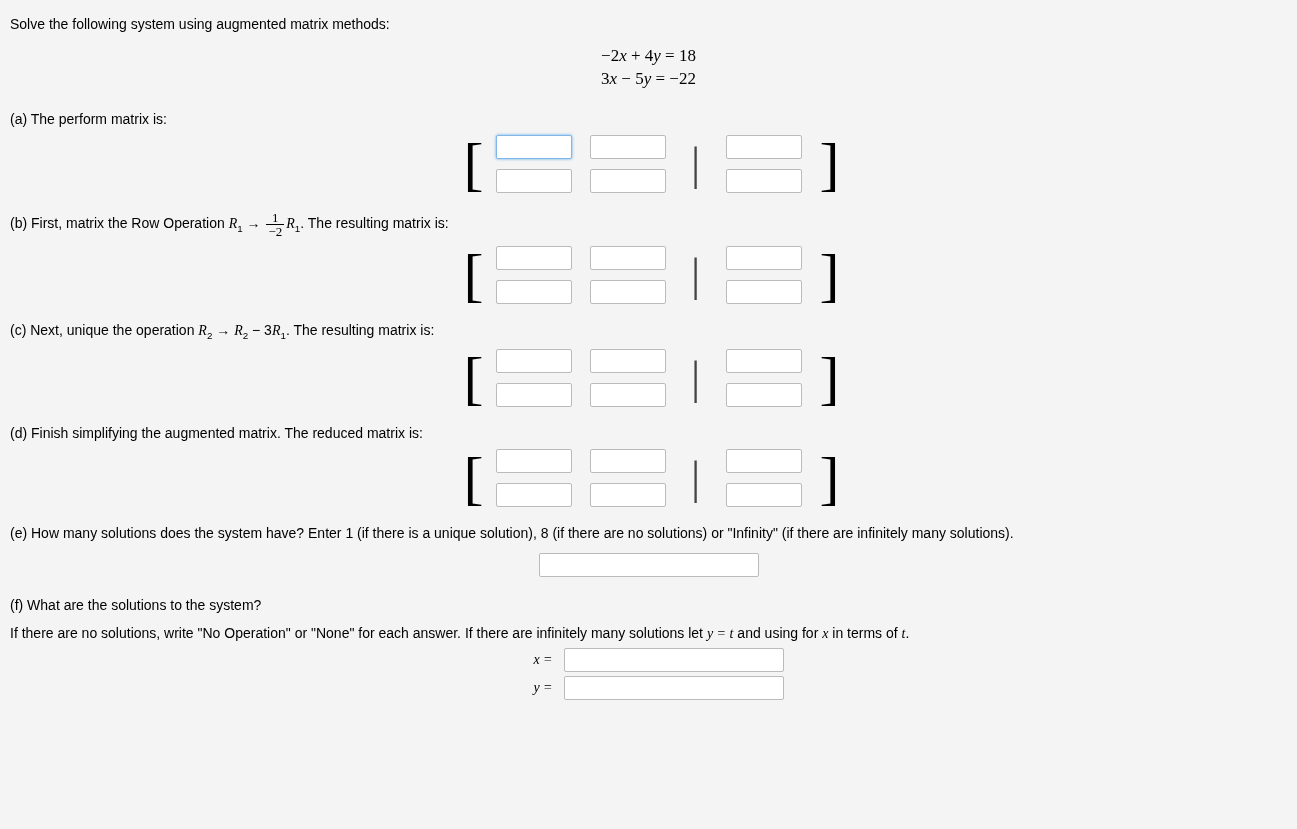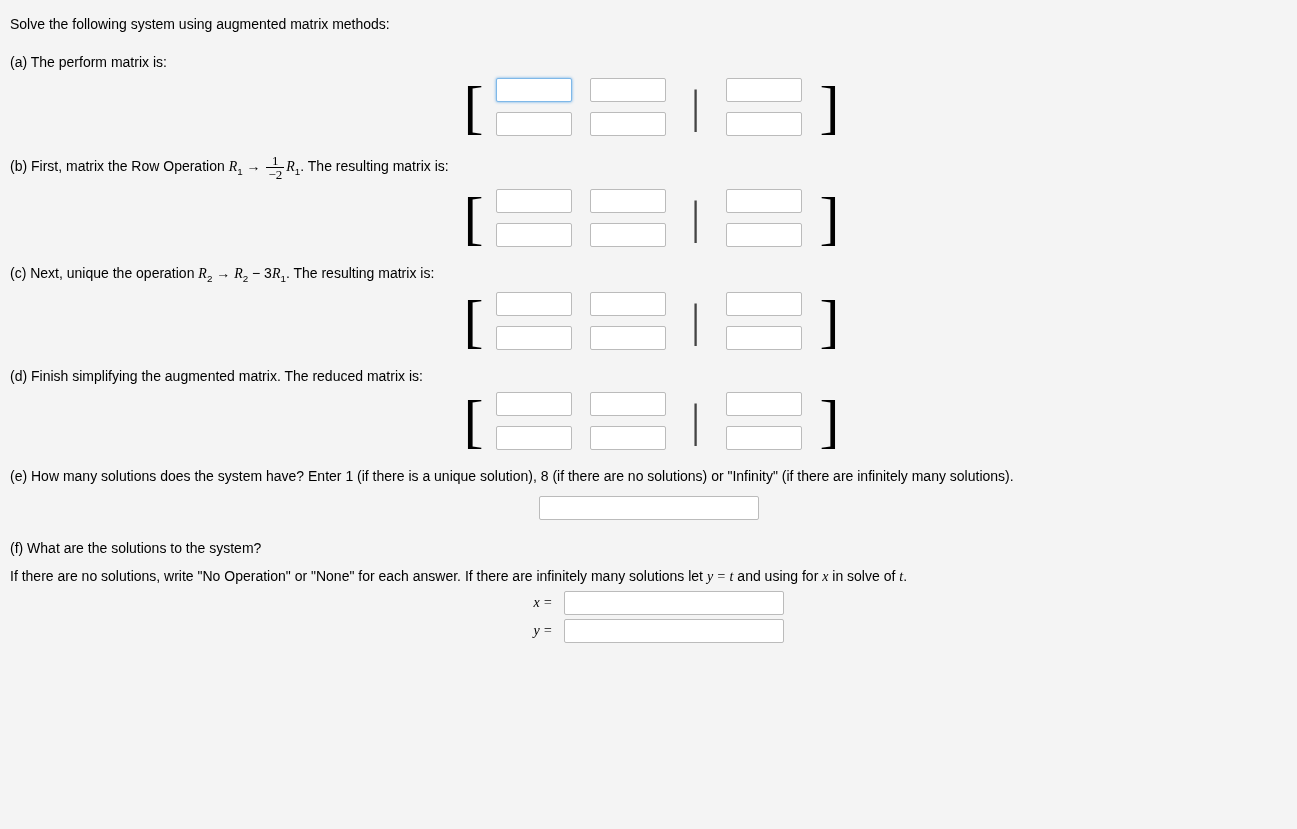--- a/index.html
+++ b/index.html
@@ -73,20 +73,22 @@
   .ans-row { text-align:center; margin:4px 0; }
   .ans-label { display:inline-block; width:40px; text-align:right; font-family:'Cambria Math','Times New Roman',serif; font-style:italic; margin-right:8px; }
   .ans-input { width: 220px; }
 </style>
 </head>
 <body>
 
 <div class="prompt">Solve the following system using augmented matrix methods:</div>
 
 <div class="eq-block">
+  <div class="eq-line">−2<span class="mathi">x</span> + 4<span class="mathi">y</span> = 18</div>
+  <div class="eq-line">3<span class="mathi">x</span> − 5<span class="mathi">y</span> = −22</div>
 </div>
 
 <div class="part">(a) The perform matrix is:</div>
 <div class="matrix-wrap">
   <div class="matrix">
     <div class="br-l">[</div>
     <div class="cell" style="grid-column:2;grid-row:1;"><input class="focus-ring" style=""></div>
     <div class="cell" style="grid-column:3;grid-row:1;"><input style=""></div>
     <div class="mid">|</div>
     <div class="cell" style="grid-column:5;grid-row:1;"><input style=""></div>
@@ -146,21 +148,21 @@
   </div>
 </div>
 
 <div class="part">(e) How many solutions does the system have? Enter 1 (if there is a unique solution), 8 (if there are no solutions) or "Infinity" (if there are infinitely many solutions).</div>
 <div class="single-wrap">
   <input class="single-input" style="">
 </div>
 
 <div class="part">(f) What are the solutions to the system?</div>
 <div class="part">
-  <span>If there are no solutions, write "No Operation" or "None" for each answer. If there are infinitely many solutions let </span><span class="mathi">y = t</span><span> and using for </span><span class="mathi">x</span><span> in solve of </span><span class="mathi">t</span><span>.</span>
+  <span>If there are no solutions, write "No Operation" or "None" for each answer. If there are infinitely many solutions let </span><span class="mathi">y = t</span><span> and using for </span><span class="mathi">x</span><span> in terms of </span><span class="mathi">t</span><span>.</span>
 </div>
 
 <div class="ans-row">
   <span class="ans-label">x =</span>
   <input class="ans-input" style="">
 </div>
 <div class="ans-row">
   <span class="ans-label">y =</span>
   <input class="ans-input" style="">
 </div>

